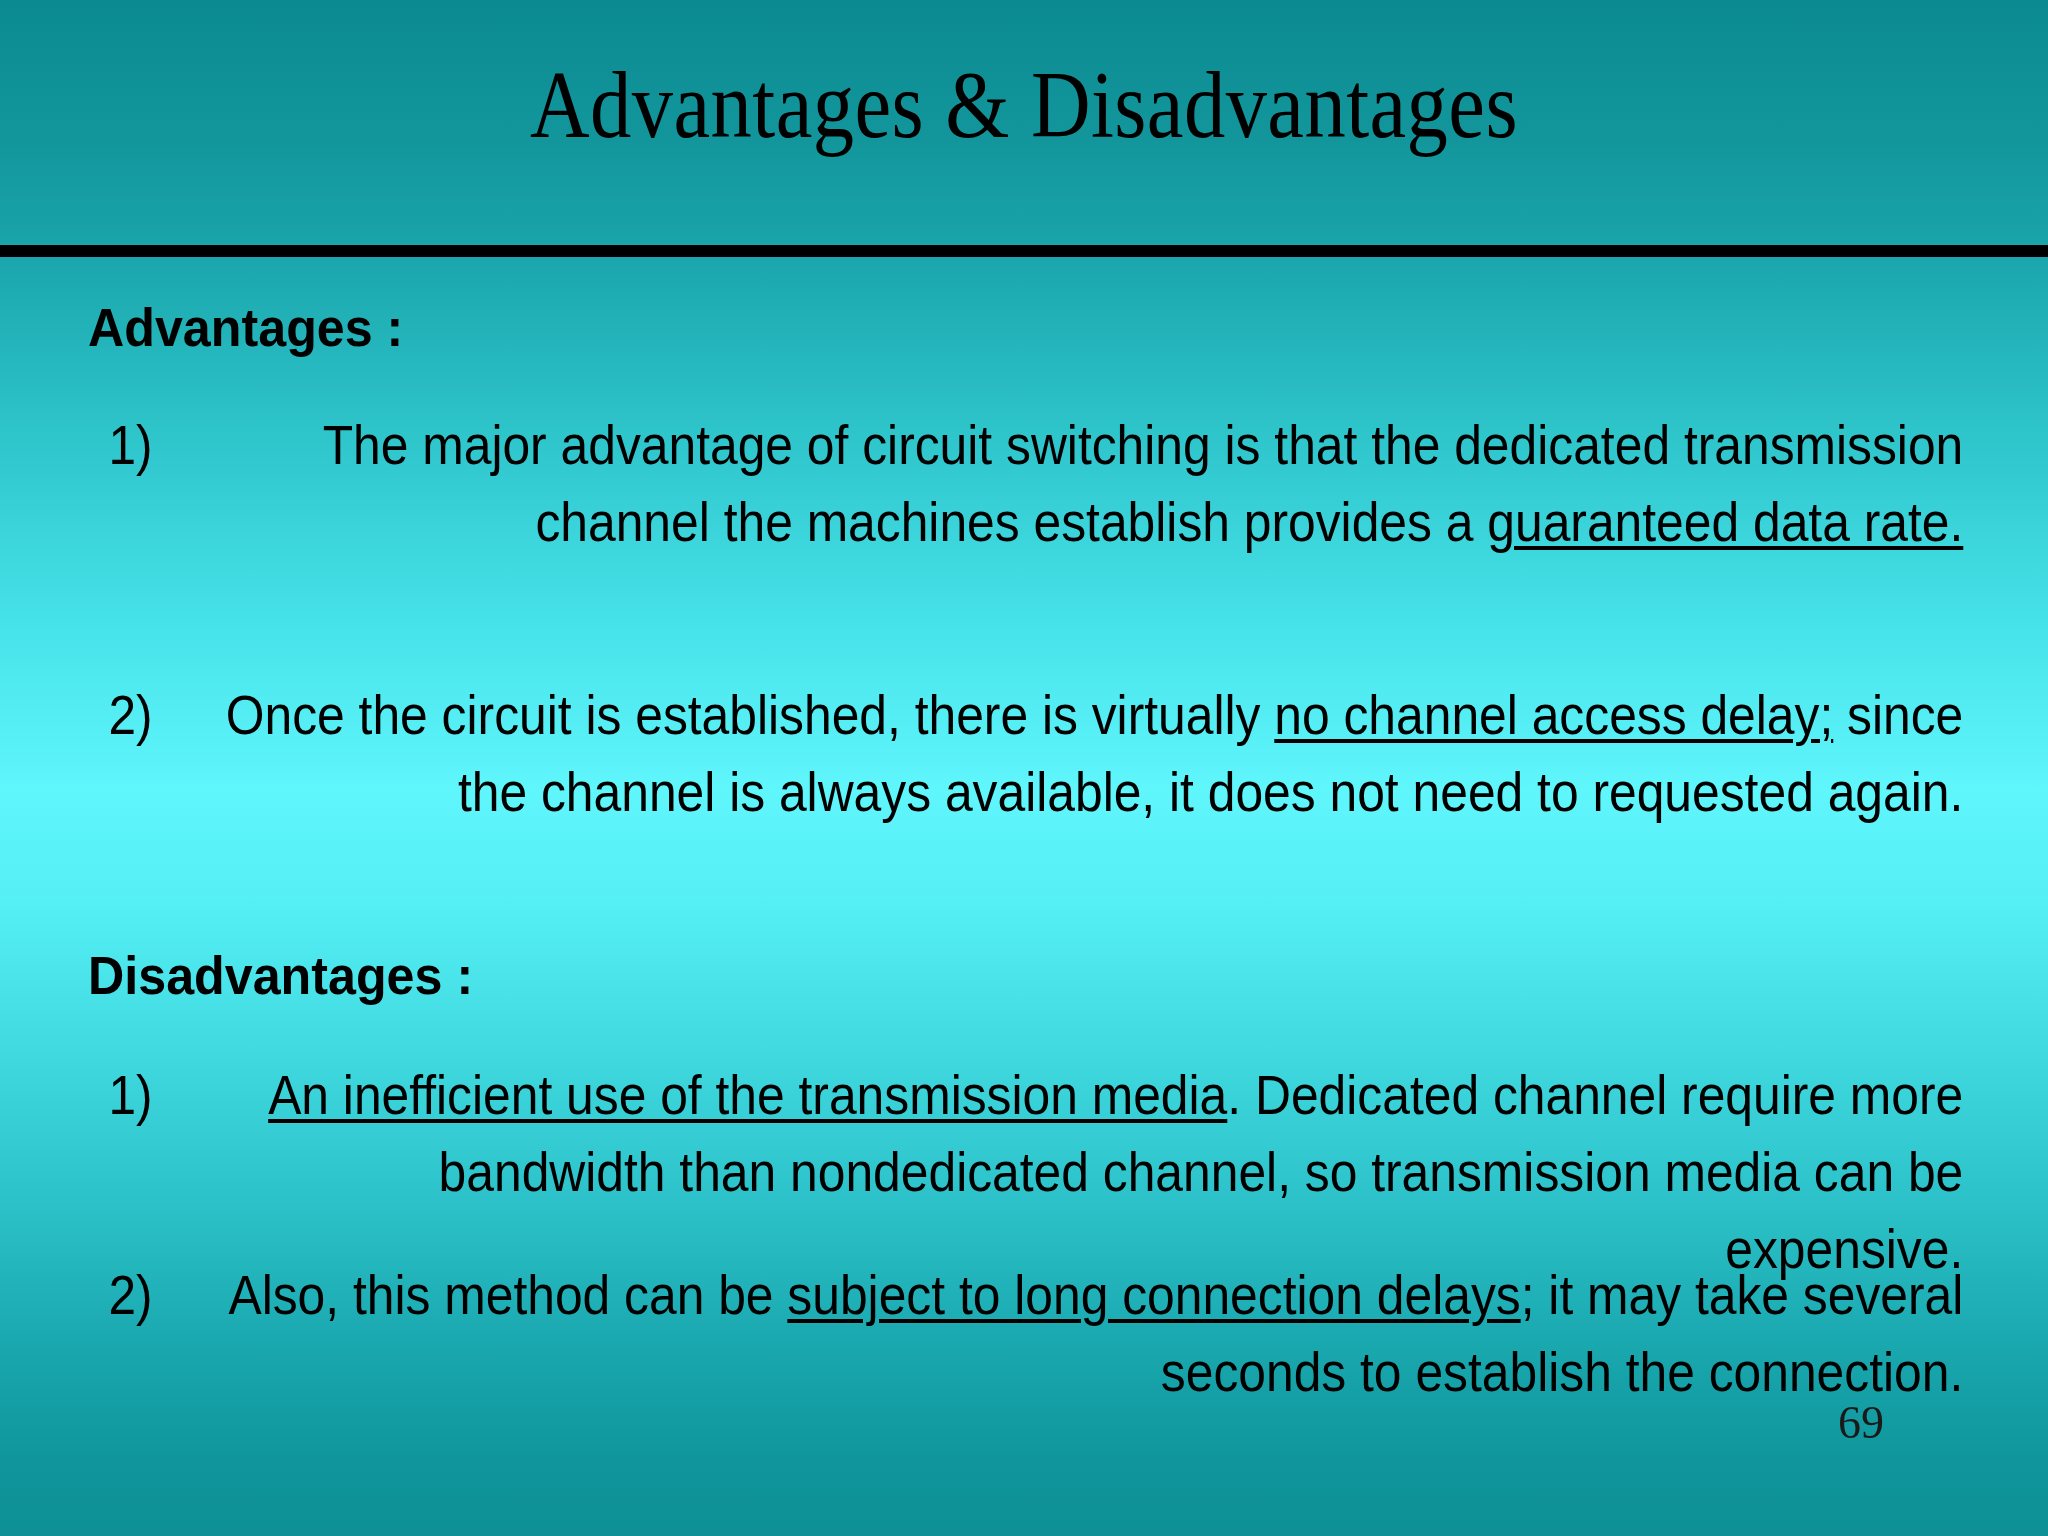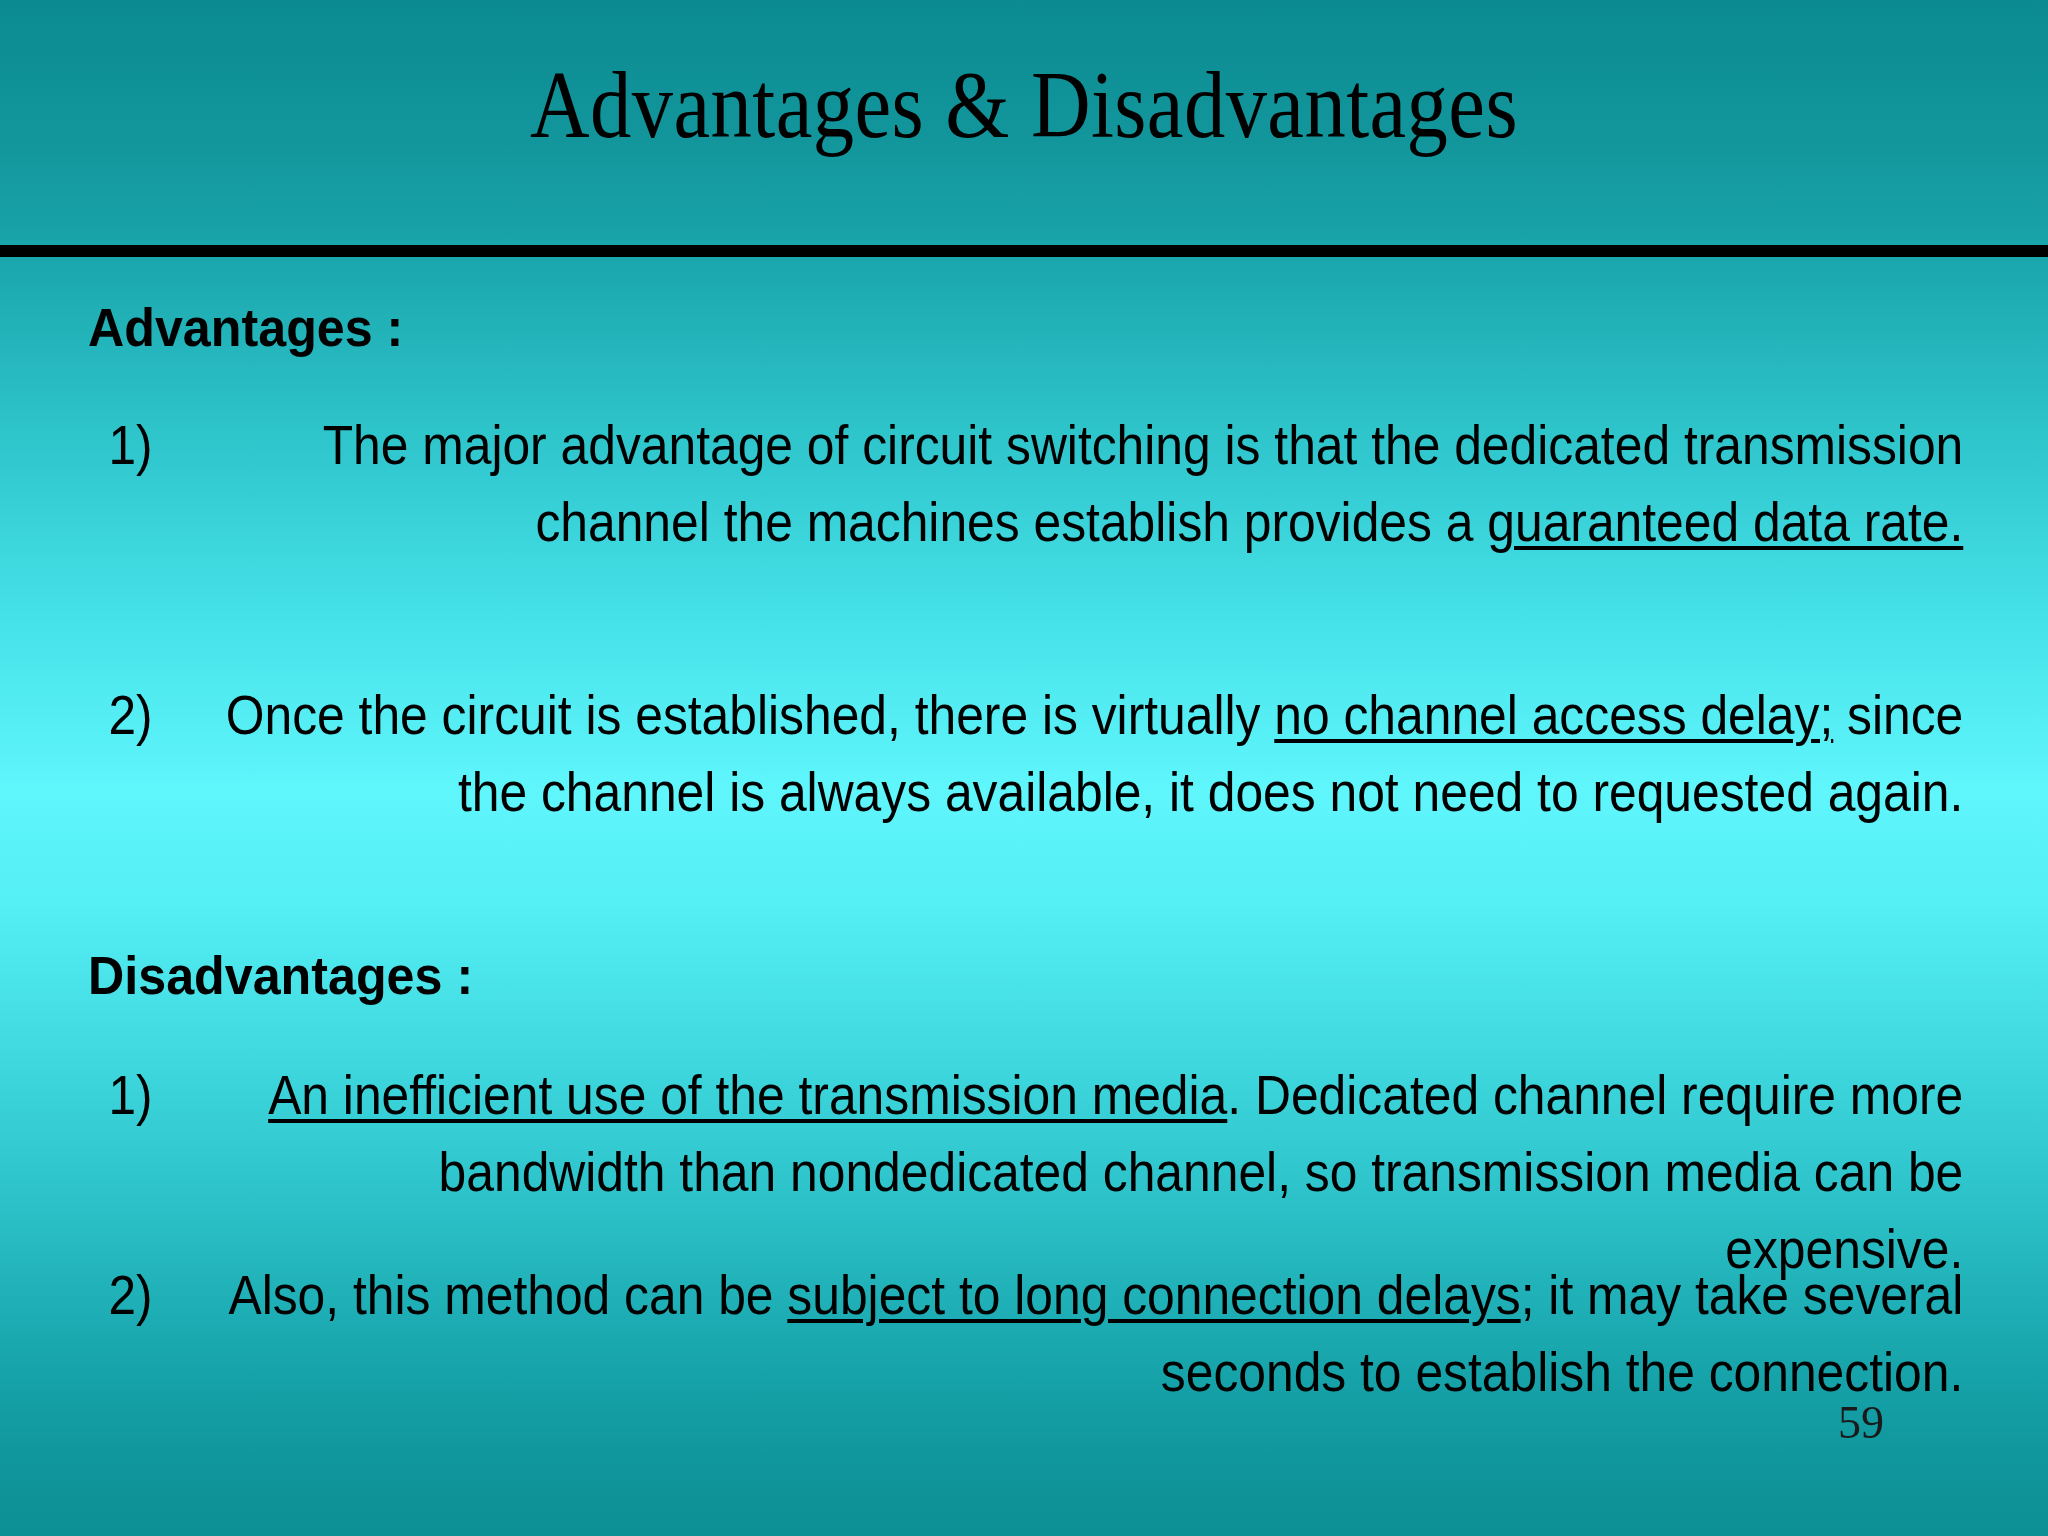--- a/index.html
+++ b/index.html
@@ -157,15 +157,15 @@
       <span class="txt"><span></span><span class="u">An inefficient use of the transmission media</span><span>. Dedicated channel require more bandwidth than nondedicated channel, so transmission media can be expensive.</span></span>
     </div>
 
     <div class="item d2">
       <span class="num">2)</span>
       <span class="txt"><span>Also, this method can be </span><span class="u">subject to long connection delays</span><span>; it may take several seconds to establish the connection.</span></span>
     </div>
 
   </div>
 
-  <div class="page-number">59</div>
+  <div class="page-number">69</div>
 
 </div>
 
 </body></html>

